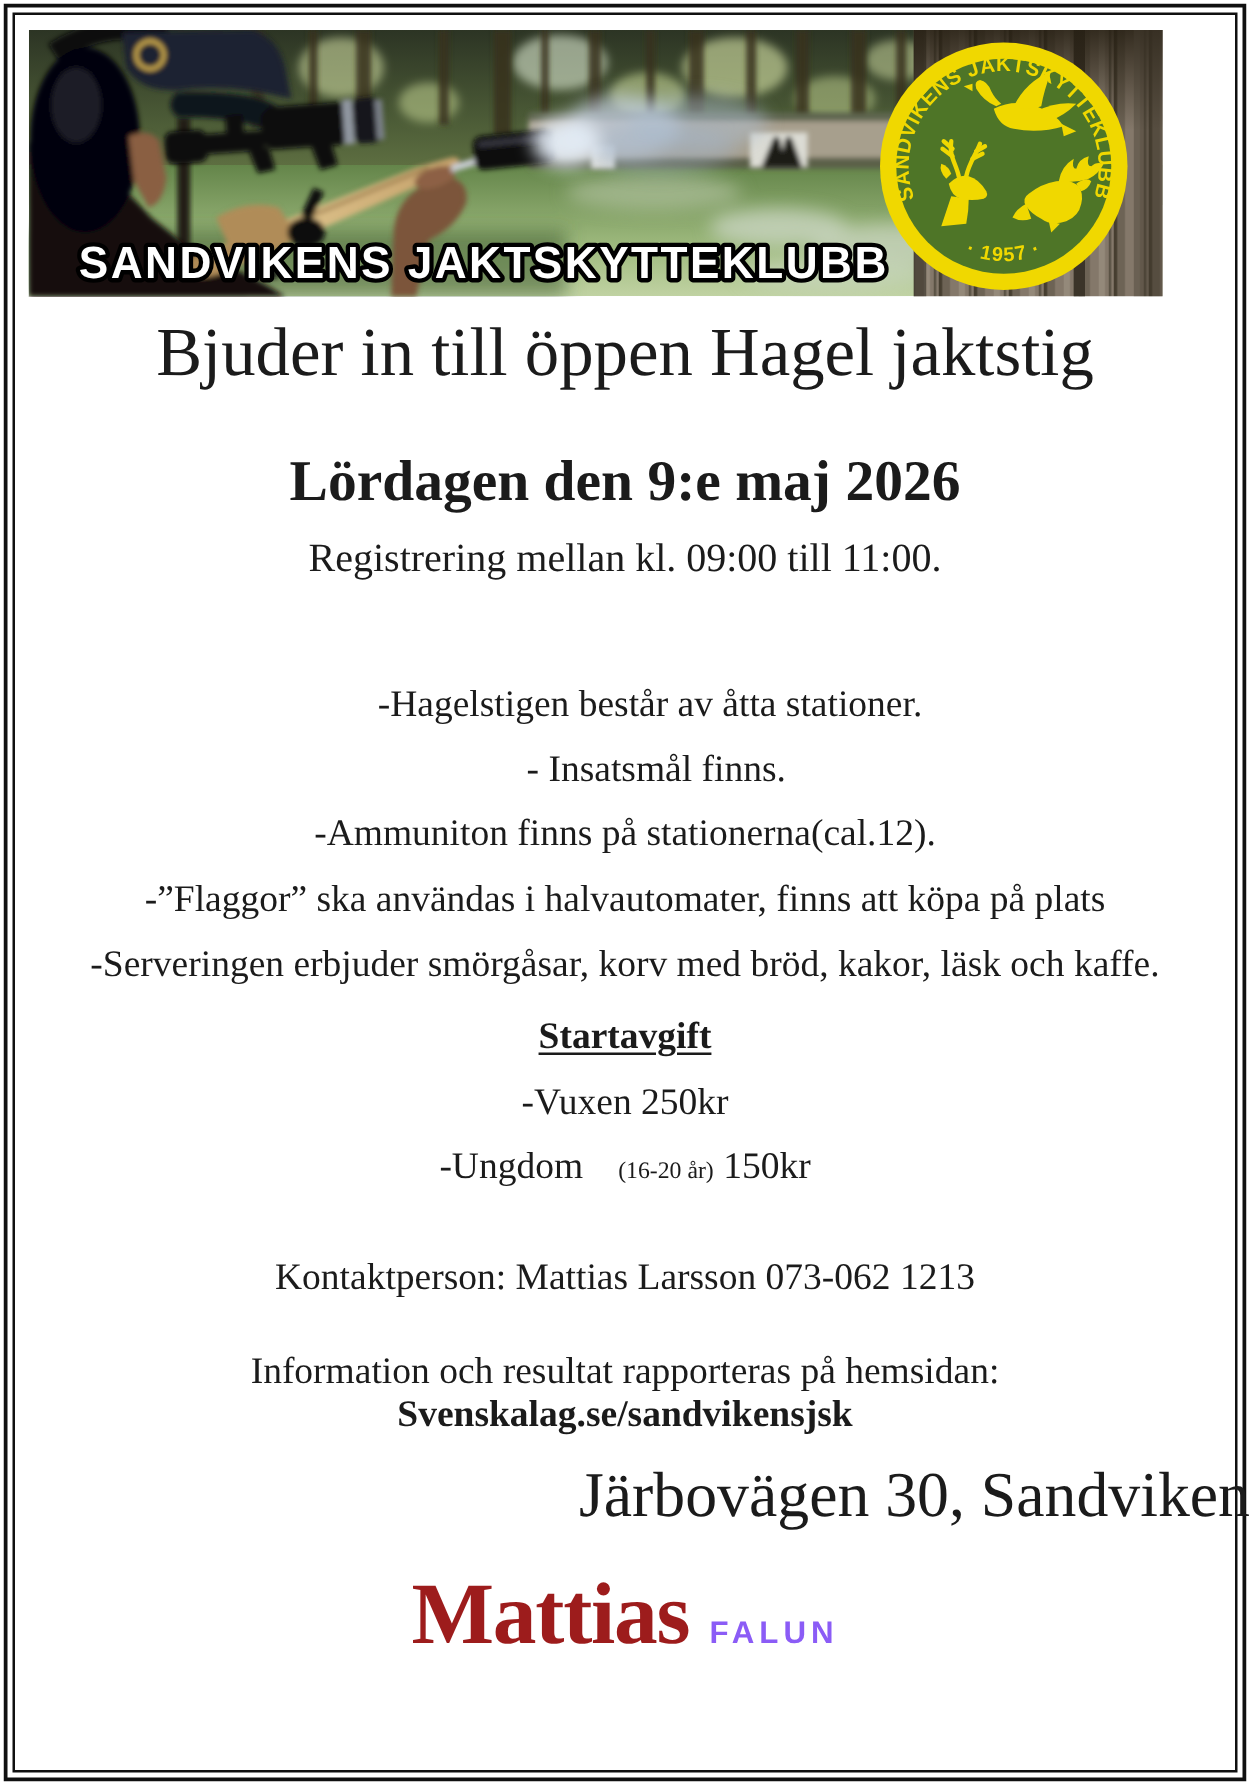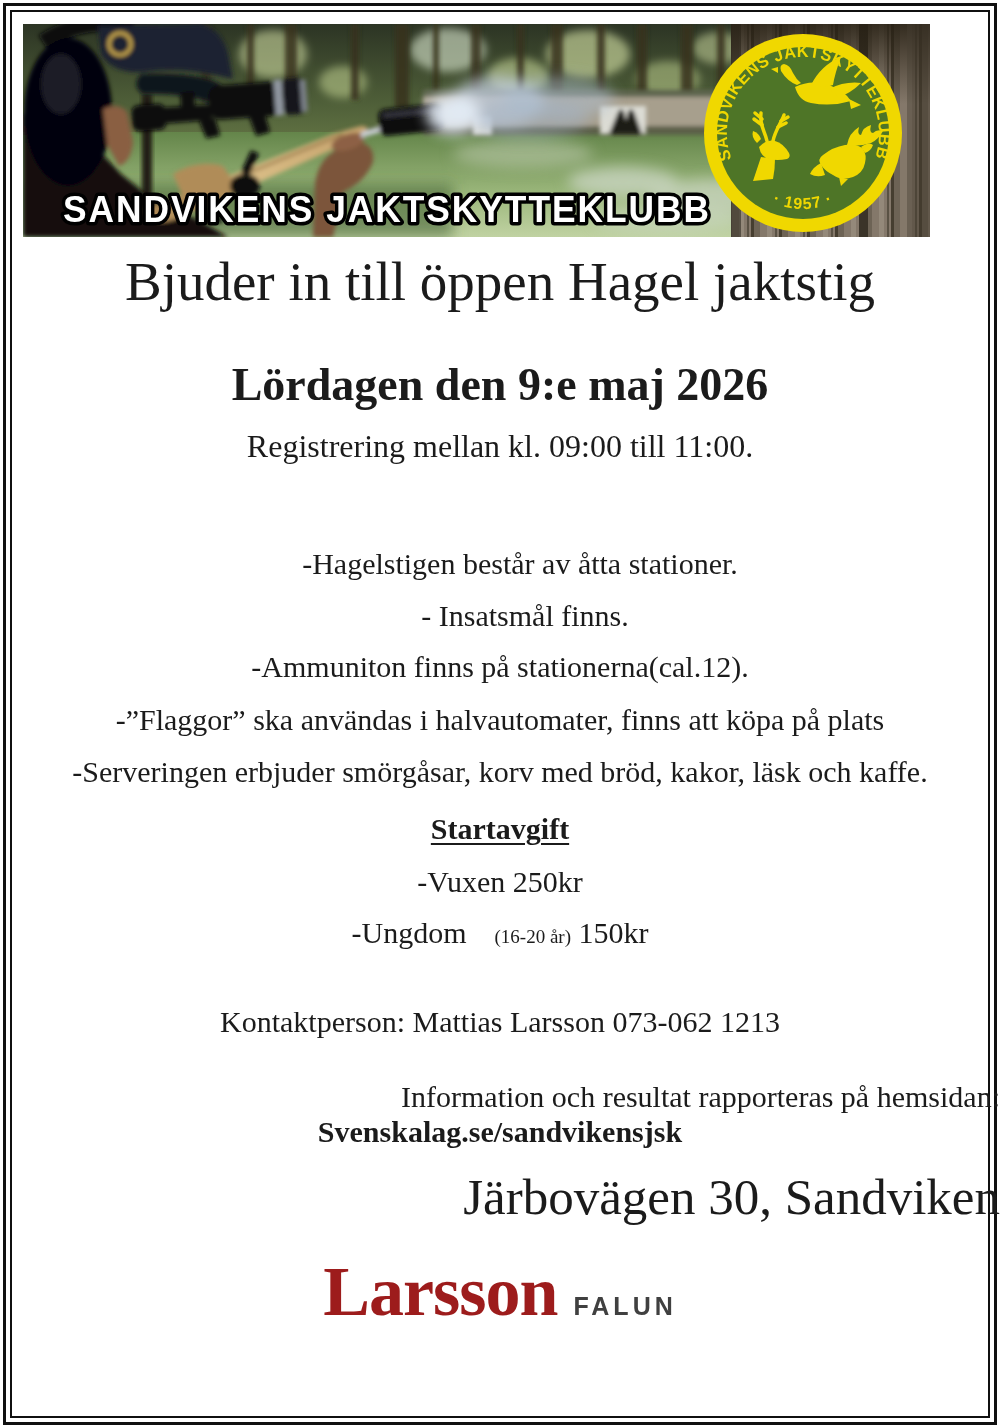--- a/index.html
+++ b/index.html
@@ -18,27 +18,27 @@
   .date{top:358px;font-size:46px;font-weight:bold;}
   .reg{top:428px;font-size:32px;}
   .info{font-size:30px;}
   .i0{top:547px;margin-left:20px;} .i1{top:599px;margin-left:25px;} .i2{top:650px;} .i3{top:703px;} .i4{top:755px;}
   .fee-head{top:812px;font-size:30px;font-weight:bold;text-decoration:underline;
     text-decoration-thickness:2px;text-underline-offset:4px;}
   .fee-adult{top:865px;font-size:30px;}
   .fee-youth{top:916px;font-size:30px;}
   .fee-youth .note{font-size:19px;margin-left:28px;}
   .contact{top:1005px;font-size:30px;}
-  .web-intro{top:1080px;font-size:30px;text-align:right;}
+  .web-intro{top:1080px;font-size:30px;}
   .web{top:1115px;font-size:30px;font-weight:bold;}
   .address{top:1168px;font-size:51px;text-align:right;}
   .sponsor{top:1252px;font-size:0;}
   .jaktia{font-size:70px;font-weight:bold;color:#9d1c1c;letter-spacing:-1px;
     font-family:"Liberation Serif",serif;}
-  .falun{font-size:25px;font-weight:bold;color:#404040;letter-spacing:4px;
+  .falun{font-size:25px;font-weight:bold;color:#8b5cf6;letter-spacing:4px;
     margin-left:16px;font-family:"Liberation Sans",sans-serif;}
   .banner-text{font-family:"Liberation Sans",sans-serif;}
   .ring-text{font-family:"Liberation Sans",sans-serif;font-weight:bold;}
 </style>
 </head>
 <body>
 
 <div class="frame-outer"></div>
 <div class="frame-inner"></div>
 
@@ -252,13 +252,13 @@
 
 <div class="abs fee-head">Startavgift</div>
 <div class="abs fee-adult">-Vuxen 250kr</div>
 <div class="abs fee-youth"><span>-Ungdom</span><span class="note">(16-20 år)</span><span> 150kr</span></div>
 
 <div class="abs contact">Kontaktperson: Mattias Larsson 073-062 1213</div>
 <div class="abs web-intro">Information och resultat rapporteras på hemsidan:</div>
 <div class="abs web">Svenskalag.se/sandvikensjsk</div>
 <div class="abs address">Järbovägen 30, Sandviken</div>
 
-<div class="abs sponsor"><span class="jaktia">Larsson</span><span class="falun">FALUN</span></div>
+<div class="abs sponsor"><span class="jaktia">Mattias</span><span class="falun">FALUN</span></div>
 
 </body></html>

